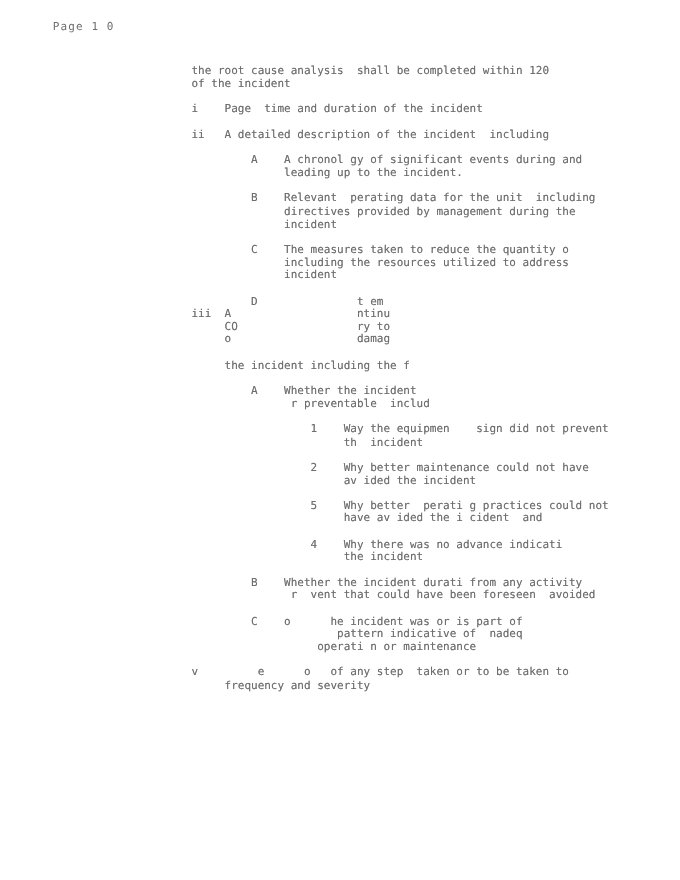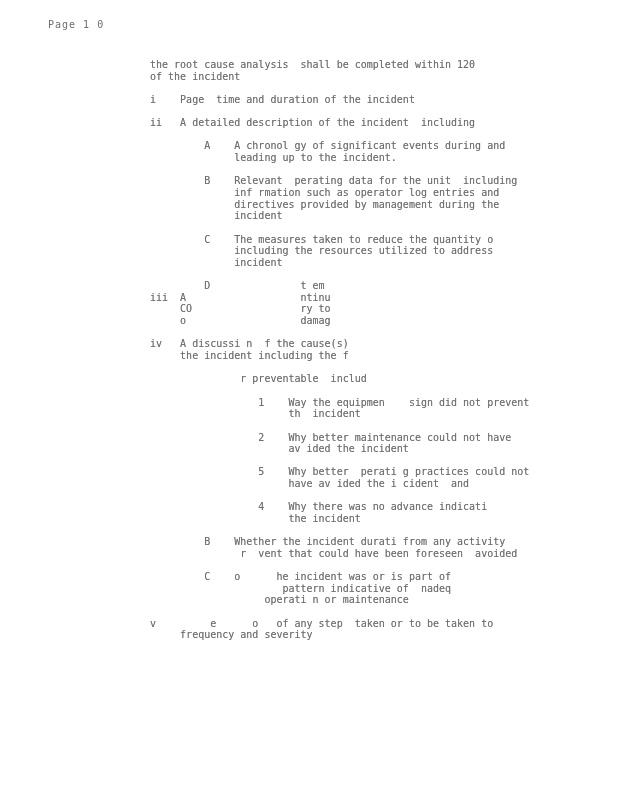--- a/index.html
+++ b/index.html
@@ -19,21 +19,21 @@
     position: absolute;
     top: 19px;
     left: 48px;
     font-size: 10px;
     letter-spacing: 1px;
     white-space: pre;
   }
   .doc-body {
     position: absolute;
     top: 59px;
-    left: 150px;
+    left: 174px;
     width: 440px;
     font-size: 10px;
   }
   .doc-line {
     height: 11.65px;
     line-height: 11.65px;
     white-space: pre;
     
     text-shadow: 0 0 0.6px rgba(110,110,110,0.55);
   }
@@ -48,36 +48,35 @@
       <div class="doc-line">of the incident</div>
       <div class="doc-line"></div>
       <div class="doc-line">i    Page  time and duration of the incident</div>
       <div class="doc-line"></div>
       <div class="doc-line">ii   A detailed description of the incident  including</div>
       <div class="doc-line"></div>
       <div class="doc-line">         A    A chronol gy of significant events during and</div>
       <div class="doc-line">              leading up to the incident.</div>
       <div class="doc-line"></div>
       <div class="doc-line">         B    Relevant  perating data for the unit  including</div>
-      <div class="doc-line">              inf rmation such as operator log entries and</div>
       <div class="doc-line">              directives provided by management during the</div>
       <div class="doc-line">              incident</div>
       <div class="doc-line"></div>
       <div class="doc-line">         C    The measures taken to reduce the quantity o</div>
       <div class="doc-line">              including the resources utilized to address</div>
       <div class="doc-line">              incident</div>
       <div class="doc-line"></div>
       <div class="doc-line">         D               t em</div>
       <div class="doc-line">iii  A                   ntinu</div>
       <div class="doc-line">     CO                  ry to</div>
       <div class="doc-line">     o                   damag</div>
       <div class="doc-line"></div>
-      <div class="doc-line">iv   A discussi n  f the cause(s)</div>
       <div class="doc-line">     the incident including the f</div>
       <div class="doc-line"></div>
+      <div class="doc-line">         A    Whether the incident</div>
       <div class="doc-line">               r preventable  includ</div>
       <div class="doc-line"></div>
       <div class="doc-line">                  1    Way the equipmen    sign did not prevent</div>
       <div class="doc-line">                       th  incident</div>
       <div class="doc-line"></div>
       <div class="doc-line">                  2    Why better maintenance could not have</div>
       <div class="doc-line">                       av ided the incident</div>
       <div class="doc-line"></div>
       <div class="doc-line">                  5    Why better  perati g practices could not</div>
       <div class="doc-line">                       have av ided the i cident  and</div>

